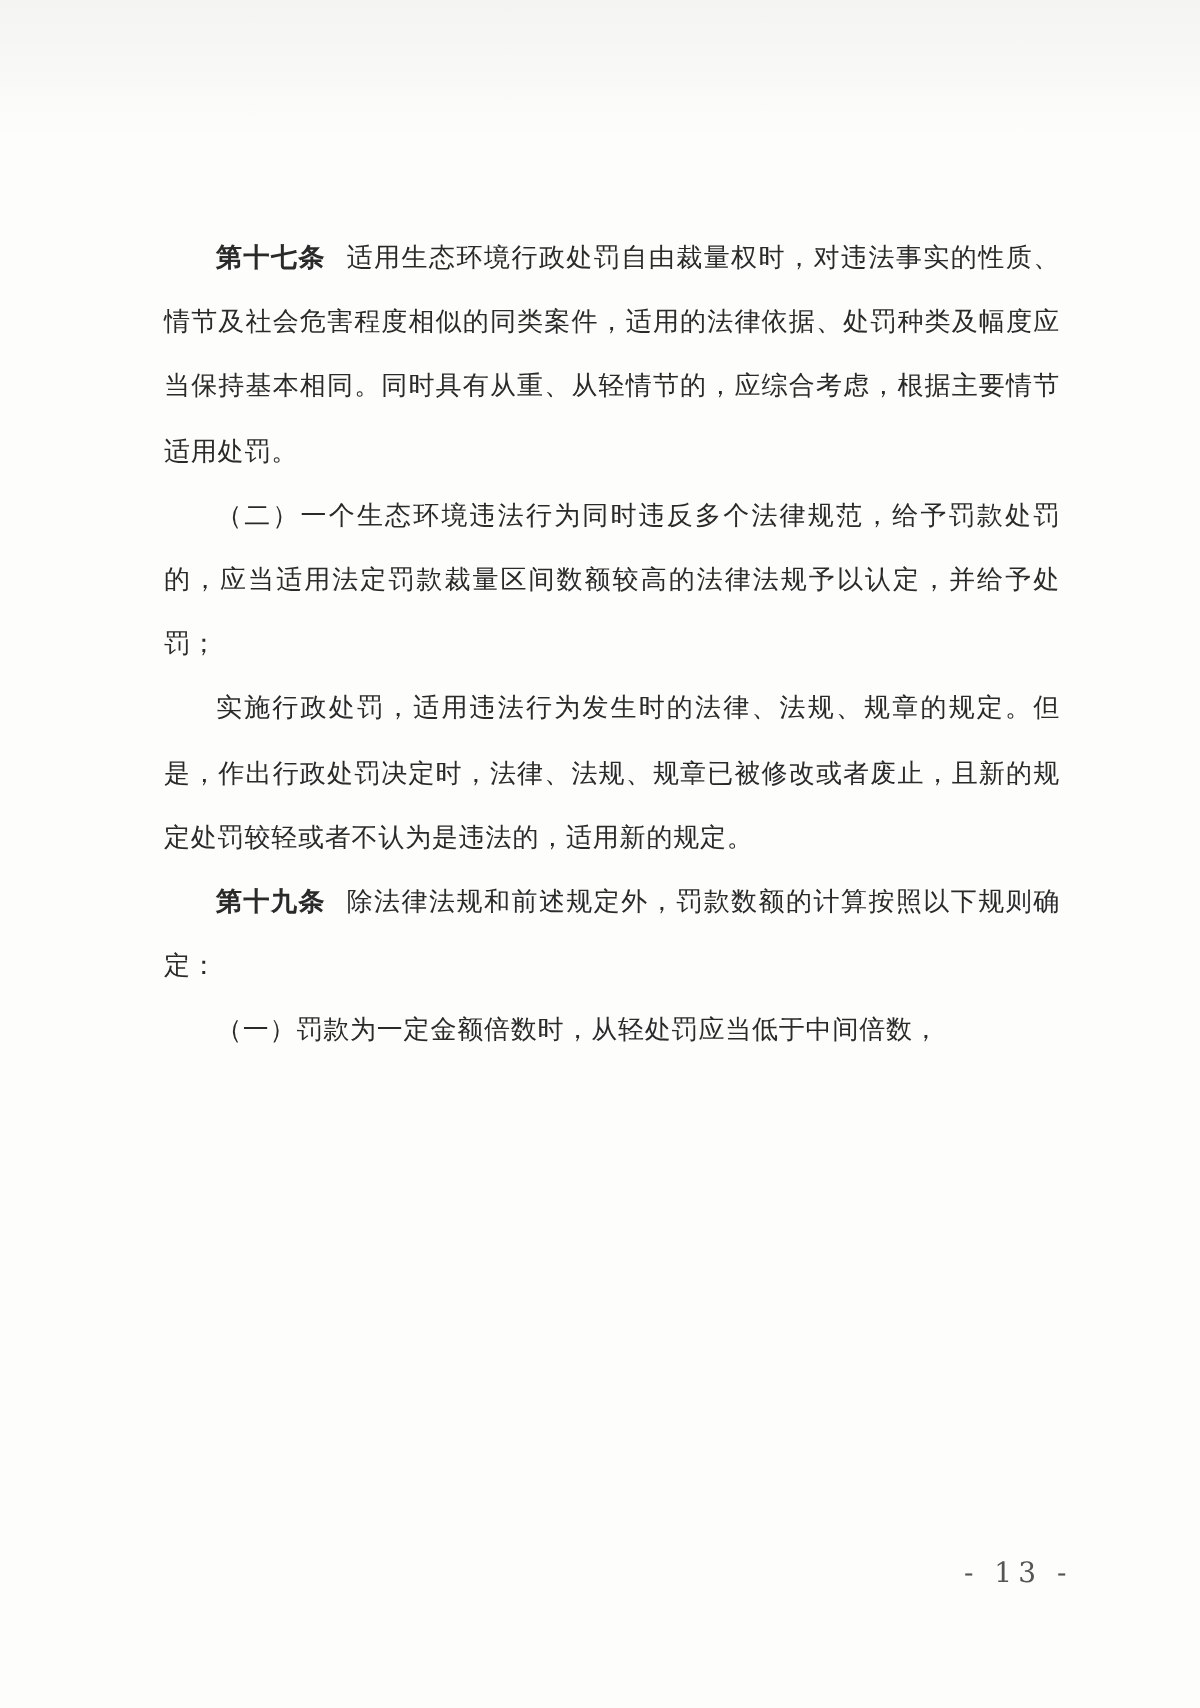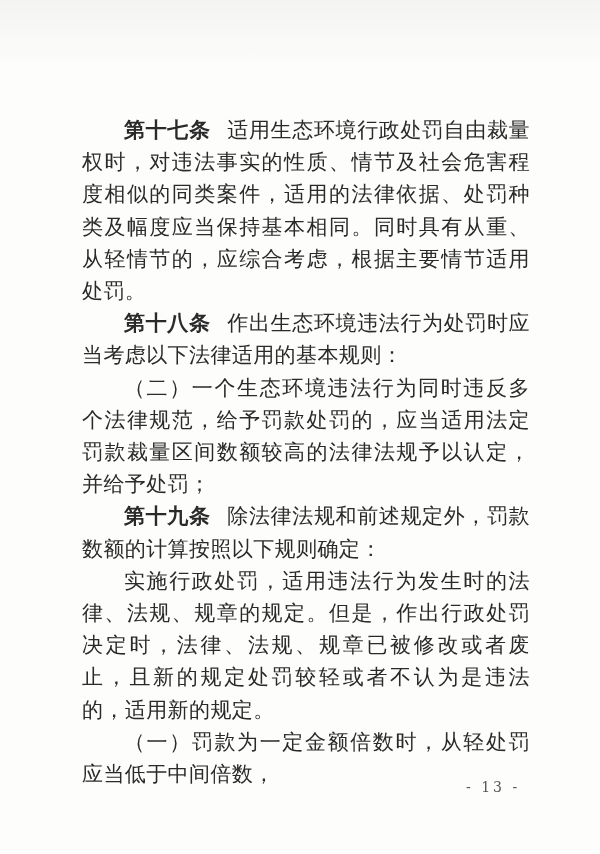--- a/index.html
+++ b/index.html
@@ -3,31 +3,30 @@
 <meta charset="utf-8">
 <style>
   html, body { margin: 0; padding: 0; }
   body {
     width: 600px; height: 854px; background: #fdfdfb; position: relative; overflow: hidden;
     font-family: "DejaVu Serif", "Liberation Serif", serif; color: #2a2a2a;
   }
   .bleed { position: absolute; left: 0; top: 0; width: 600px; height: 70px;
     background: linear-gradient(180deg, rgba(200,200,200,0.18), rgba(255,255,255,0)); }
   .page { position: absolute; left: 82px; top: 114px; width: 448px; }
-  .para { margin: 0; font-size: 21px; line-height: 32.2px; letter-spacing: 0.4px; text-align: justify; text-indent: 2em; }
+  .para { margin: 0; font-size: 13px; line-height: 32.2px; letter-spacing: 0.4px; text-align: justify; text-indent: 2em; }
   .para .art { font-weight: bold; font-family: "DejaVu Sans", "Liberation Sans", sans-serif; margin-right: 0.8em; }
-  .pagenum { position: absolute; left: 466px; top: 779px; font-size: 14px; color: #555; letter-spacing: 3px; }
+  .pagenum { position: absolute; left: 482px; top: 779px; font-size: 14px; color: #555; letter-spacing: 3px; }
 </style>
 </head>
 <body>
 
 <div class="bleed"></div>
 
 <div class="page">
   <p class="para"><span class="art">第十七条</span><span>适用生态环境行政处罚自由裁量权时，对违法事实的性质、情节及社会危害程度相似的同类案件，适用的法律依据、处罚种类及幅度应当保持基本相同。同时具有从重、从轻情节的，应综合考虑，根据主要情节适用处罚。</span></p>
-  <p class="para"><span class="art">第十八条</span><span>作出生态环境违法行为处罚时应当考虑以下法律适用的基本规则：</span></p>
   <p class="para"><span>（二）一个生态环境违法行为同时违反多个法律规范，给予罚款处罚的，应当适用法定罚款裁量区间数额较高的法律法规予以认定，并给予处罚；</span></p>
+  <p class="para"><span>实施行政处罚，适用违法行为发生时的法律、法规、规章的规定。但是，作出行政处罚决定时，法律、法规、规章已被修改或者废止，且新的规定处罚较轻或者不认为是违法的，适用新的规定。</span></p>
   <p class="para"><span class="art">第十九条</span><span>除法律法规和前述规定外，罚款数额的计算按照以下规则确定：</span></p>
-  <p class="para"><span>实施行政处罚，适用违法行为发生时的法律、法规、规章的规定。但是，作出行政处罚决定时，法律、法规、规章已被修改或者废止，且新的规定处罚较轻或者不认为是违法的，适用新的规定。</span></p>
   <p class="para"><span>（一）罚款为一定金额倍数时，从轻处罚应当低于中间倍数，</span></p>
 </div>
 
 <div class="pagenum">- 13 -</div>
 
 </body></html>

